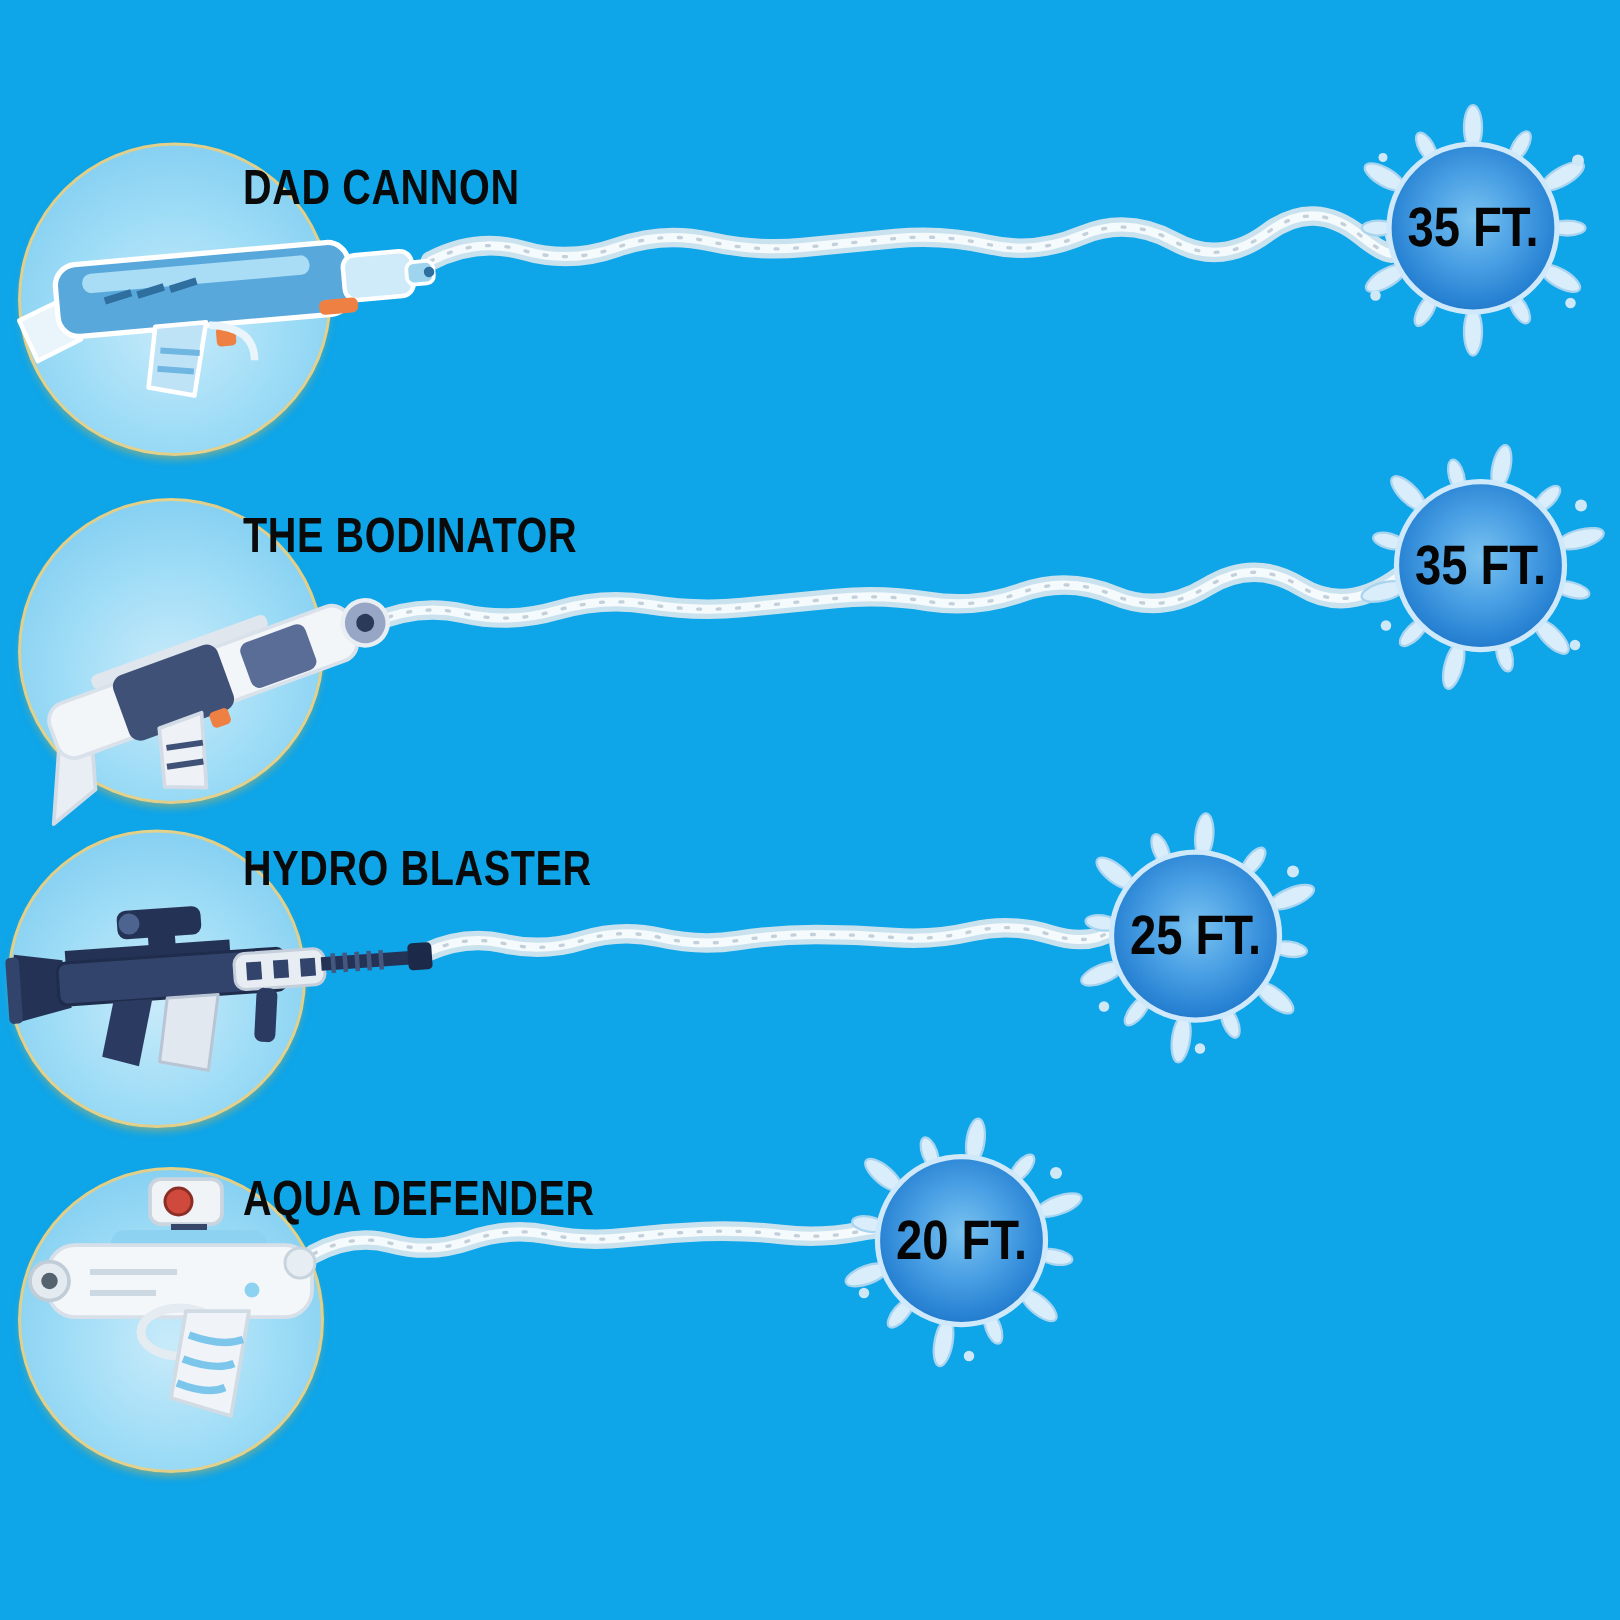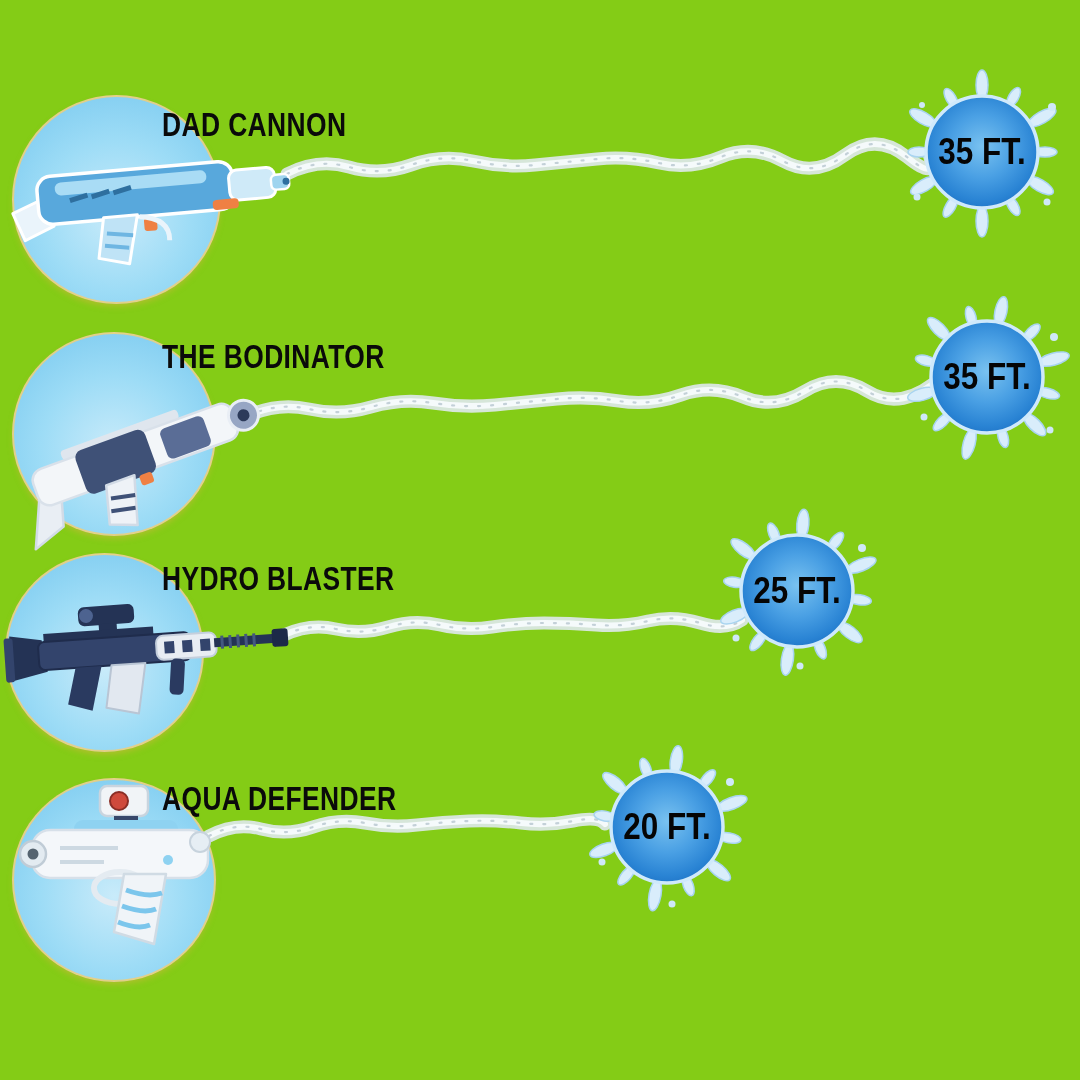--- a/index.html
+++ b/index.html
@@ -1,16 +1,16 @@
 <!DOCTYPE html>
 <html><head>
 <meta charset="utf-8">
 <style>
   html,body{margin:0;padding:0;background:#ffffff;}
-  #page{position:relative;width:1080px;height:1080px;background:#84cc16;overflow:hidden;
+  #page{position:relative;width:1080px;height:1080px;background:#0ea5e9;overflow:hidden;
         font-family:"Liberation Sans",sans-serif;}
   .row{position:absolute;inset:0;pointer-events:none;}
   .circle{position:absolute;border-radius:50%;
           background:radial-gradient(circle at 50% 58%, #c9ebfa 0%, #9ddcf6 48%, #74c6ee 100%);
           border:2.5px solid rgba(241,207,119,.85);
           box-shadow:0 4px 6px -2px rgba(220,180,70,.55);}
   .gun{position:absolute;overflow:visible;}
   .stream{position:absolute;overflow:visible;}
   .stream .s1{fill:none;stroke:#dfe9ee;stroke-width:13;stroke-linecap:round;opacity:.9;}
   .stream .s2{fill:none;stroke:#f7fbfd;stroke-width:6;stroke-linecap:round;opacity:.95;}
@@ -225,21 +225,21 @@
         <path d="M218 56 v13 M226 56 v13 M234 56 v13 M242 56 v13 M250 56 v13" stroke="#44587f" stroke-width="3"></path>
         <rect x="268" y="53" width="16" height="18" rx="3" fill="#1c2948"></rect>
         <polygon points="70,78 96,78 84,122 60,114" fill="#2a3a60"></polygon>
         <polygon points="106,78 140,78 130,128 98,120" fill="#e2e8f0" stroke="#b9c5d4" stroke-width="2"></polygon>
         <rect x="166" y="76" width="14" height="36" rx="5" fill="#2a3a60" transform="rotate(7 173 76)"></rect>
       </g>
     </svg>
 
     <div class="plabel" style="left:162px;top:560px;">HYDRO BLASTER</div>
 
-    <div class="badge" style="left:712px;top:506px;">
+    <div class="badge" style="left:712px;top:539px;">
       <svg viewBox="0 0 170 170">
         <g>
           <g transform="rotate(5 85 85)">
               <ellipse class="spike" cx="85" cy="18" rx="6" ry="15"></ellipse>
             </g>
           <g transform="rotate(38 85 85)">
               <ellipse class="spike" cx="85" cy="22" rx="5" ry="11"></ellipse>
             </g>
           <g transform="rotate(68 85 85)">
               <ellipse class="spike" cx="85" cy="16" rx="6" ry="16"></ellipse>
@@ -304,21 +304,21 @@
         <path d="M52 76 h58 M52 90 h44" stroke="#cdd9e2" stroke-width="4"></path>
         <circle cx="160" cy="88" r="5" fill="#8ed2f1"></circle>
         <ellipse cx="112" cy="116" rx="26" ry="16" fill="none" stroke="#e4ebf1" stroke-width="6"></ellipse>
         <polygon points="116,102 158,102 146,172 106,160" fill="#f0f4f8" stroke="#d0dbe4" stroke-width="2.5"></polygon>
         <path d="M118 118 q22 8 36 3 M114 134 q22 8 34 3 M110 150 q20 8 32 3" stroke="#7cc6ec" stroke-width="5" fill="none"></path>
       </g>
     </svg>
 
     <div class="plabel" style="left:162px;top:780px;">AQUA DEFENDER</div>
 
-    <div class="badge" style="left:582px;top:742px;">
+    <div class="badge" style="left:556px;top:742px;">
       <svg viewBox="0 0 170 170">
         <g>
           <g transform="rotate(8 85 85)">
               <ellipse class="spike" cx="85" cy="18" rx="6" ry="15"></ellipse>
             </g>
           <g transform="rotate(40 85 85)">
               <ellipse class="spike" cx="85" cy="22" rx="5" ry="11"></ellipse>
             </g>
           <g transform="rotate(70 85 85)">
               <ellipse class="spike" cx="85" cy="16" rx="6" ry="16"></ellipse>

